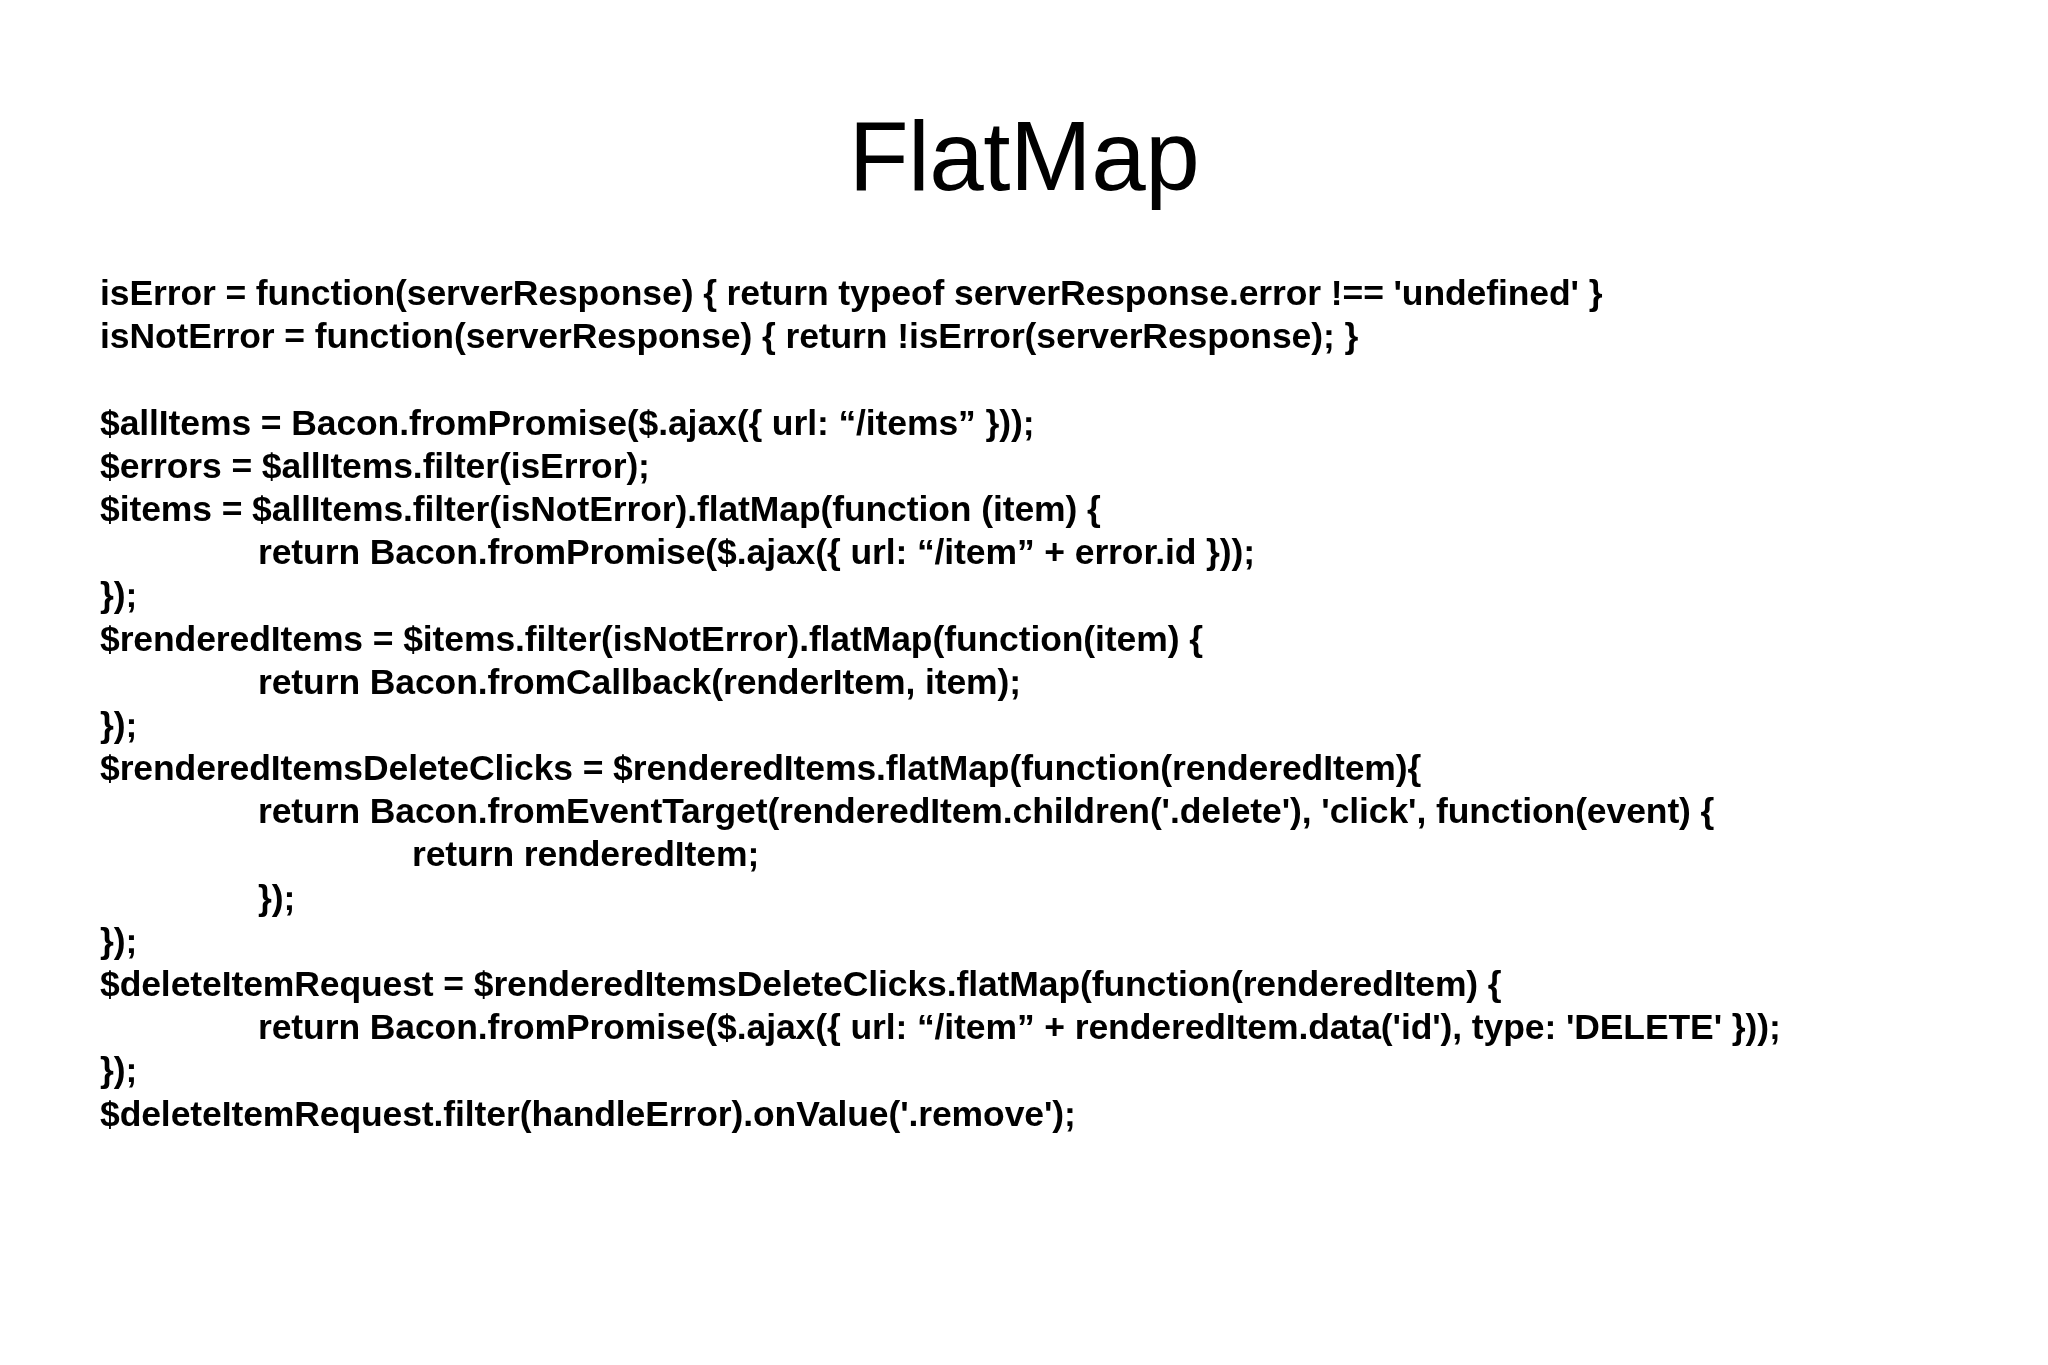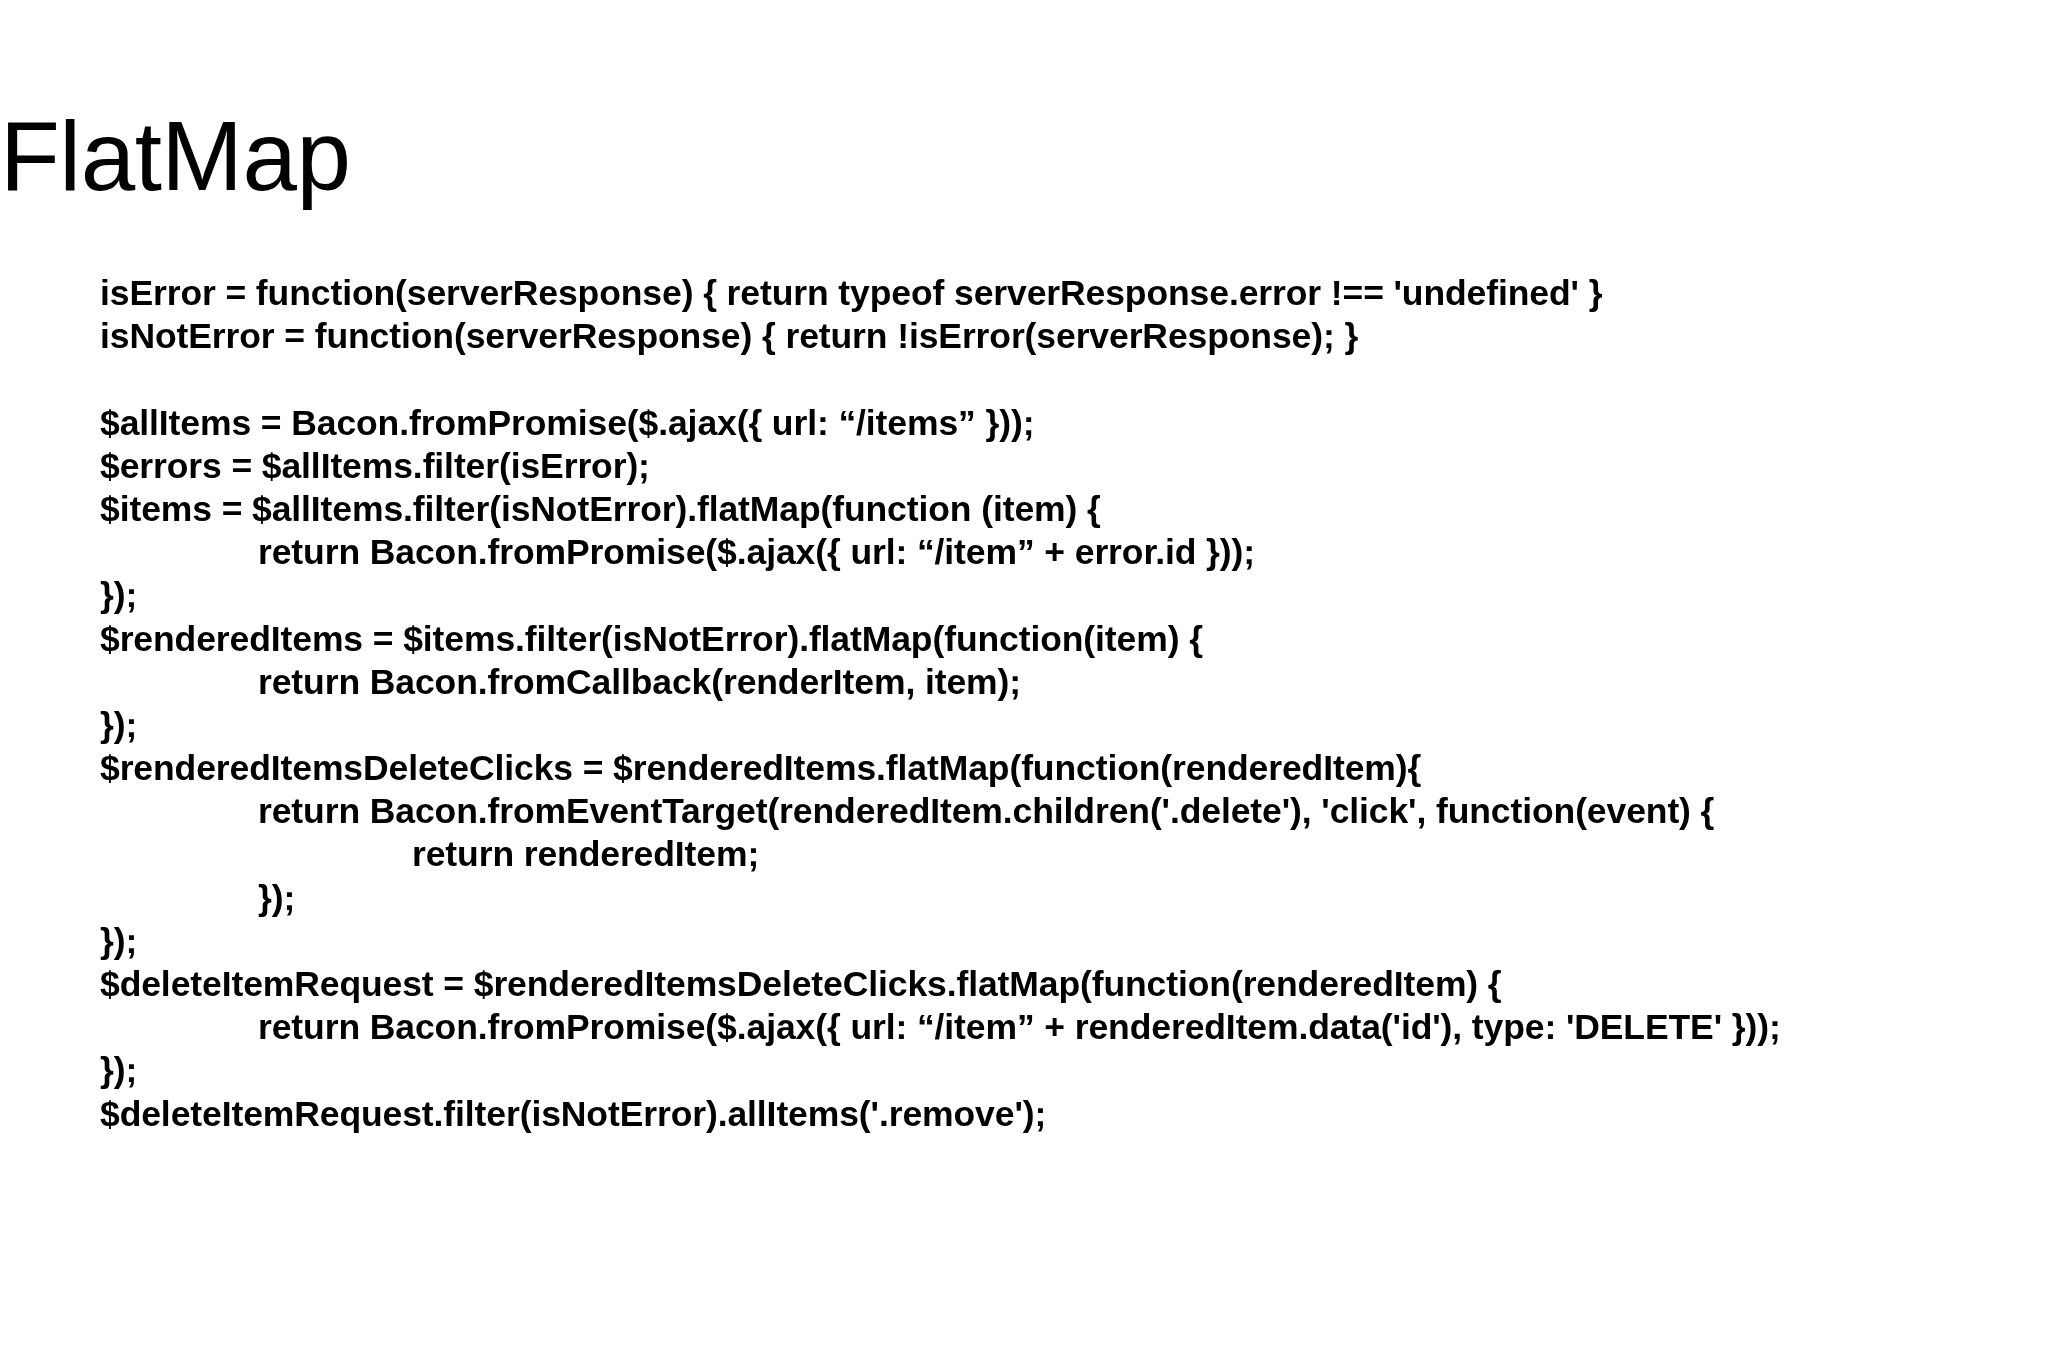--- a/index.html
+++ b/index.html
@@ -22,21 +22,21 @@
     height: 1365px;
     background: #ffffff;
     box-sizing: border-box;
   }
 
   .slide-title {
     position: absolute;
     left: 0;
     top: 105px;
     width: 2048px;
-    text-align: left;
+    text-align: center;
     font-size: 98px;
     line-height: 1.06;
     font-weight: 400;
     letter-spacing: -0.5px;
     color: #000000;
     white-space: pre;
   }
 
   .code-block {
     position: absolute;
@@ -83,16 +83,16 @@
       <div class="code-line indent-2">return Bacon.fromCallback(renderItem, item);</div>
       <div class="code-line indent-1">});</div>
       <div class="code-line indent-1">$renderedItemsDeleteClicks = $renderedItems.flatMap(function(renderedItem){</div>
       <div class="code-line indent-2">return Bacon.fromEventTarget(renderedItem.children('.delete'), 'click', function(event) {</div>
       <div class="code-line indent-3">return renderedItem;</div>
       <div class="code-line indent-2">});</div>
       <div class="code-line indent-1">});</div>
       <div class="code-line indent-1">$deleteItemRequest = $renderedItemsDeleteClicks.flatMap(function(renderedItem) {</div>
       <div class="code-line indent-2">return Bacon.fromPromise($.ajax({ url: “/item” + renderedItem.data('id'), type: 'DELETE' }));</div>
       <div class="code-line indent-1">});</div>
-      <div class="code-line indent-1">$deleteItemRequest.filter(isNotError).allItems('.remove');</div>
+      <div class="code-line indent-1">$deleteItemRequest.filter(handleError).onValue('.remove');</div>
     </div>
 
 </div>
 
 </body></html>

